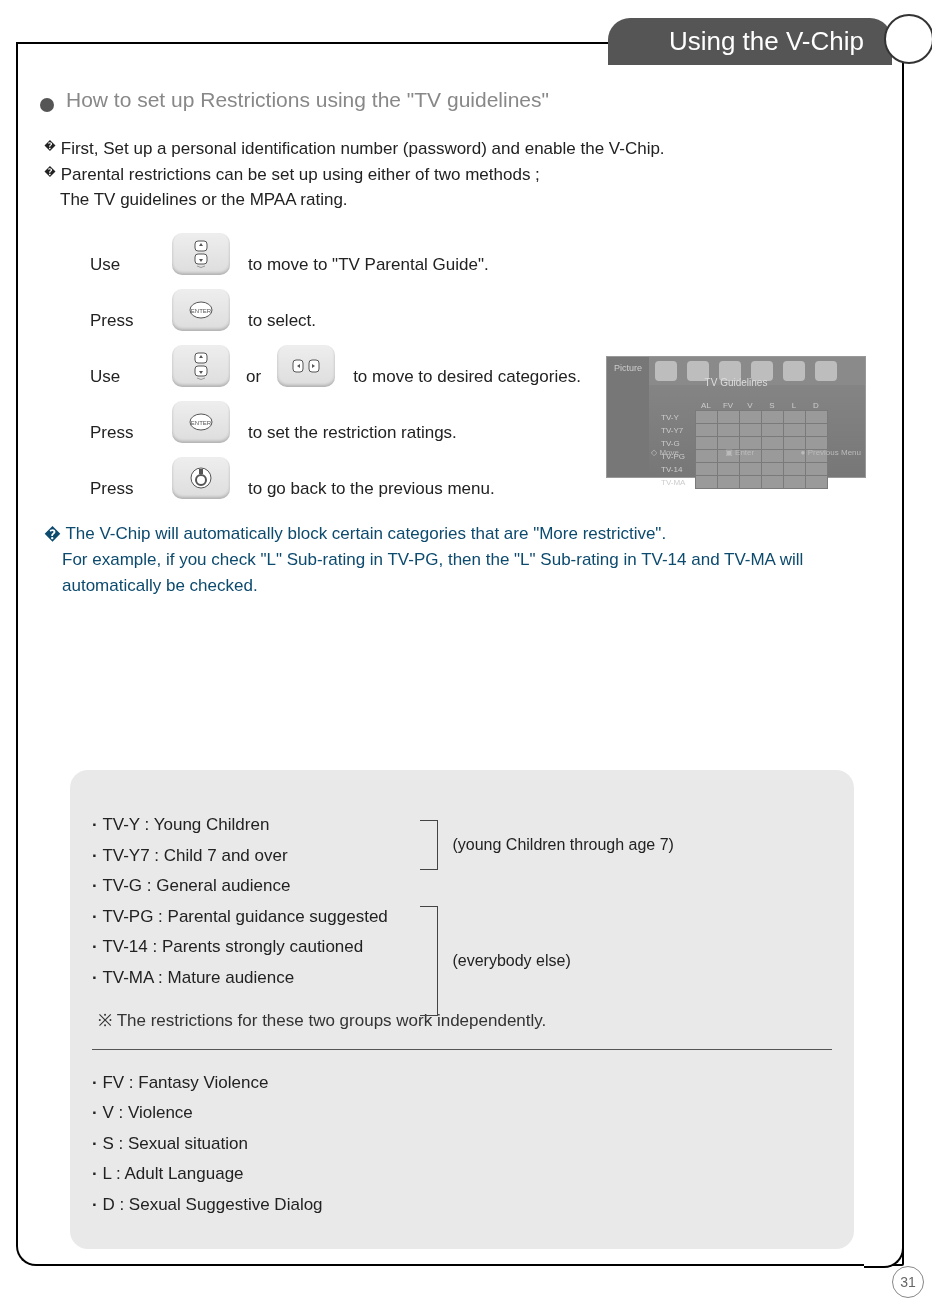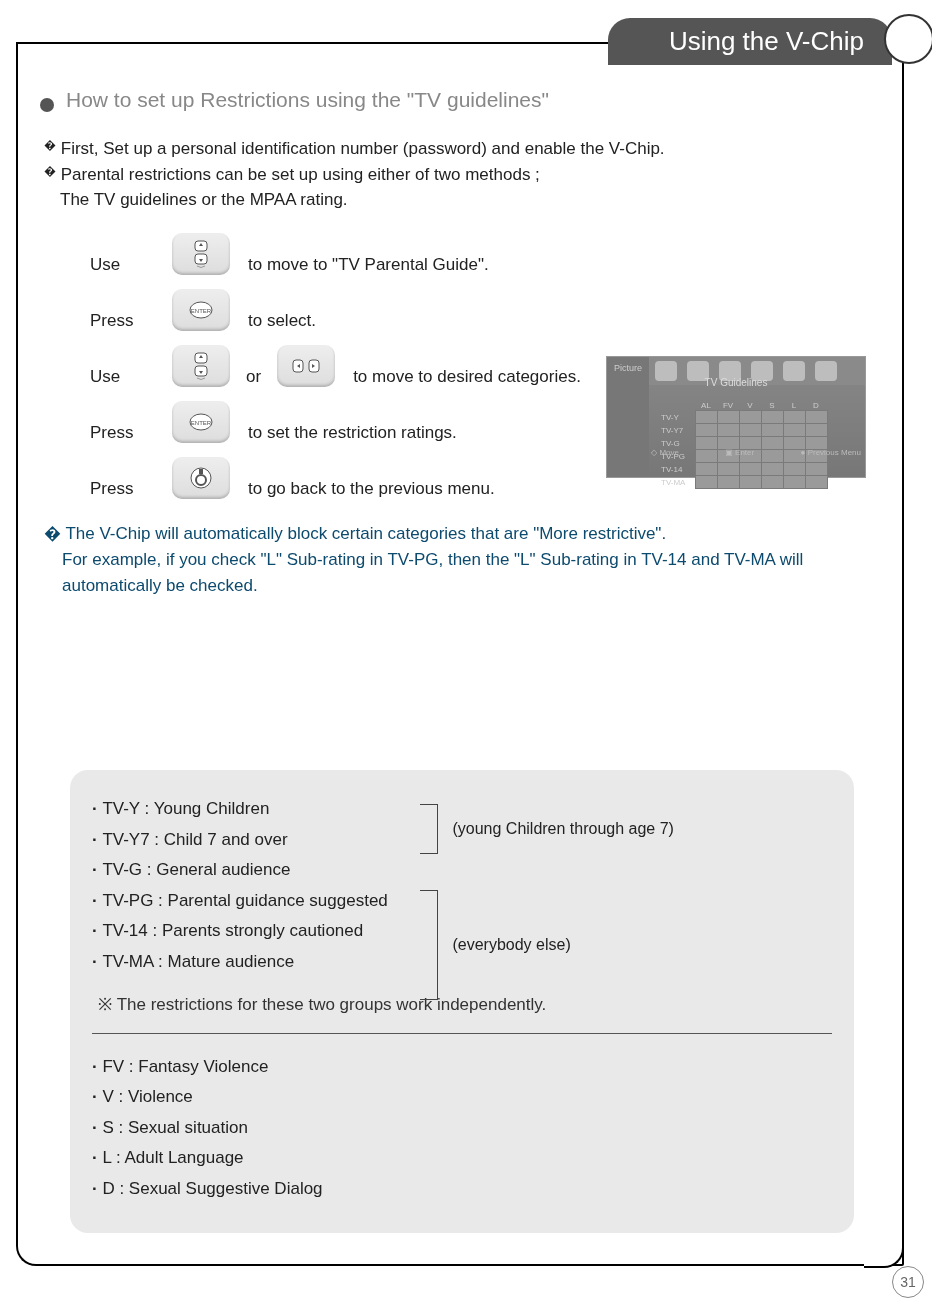--- a/index.html
+++ b/index.html
@@ -189,21 +189,21 @@
     color: #0c4a6e;
     line-height: 1.55;
   }
   .info-card {
     position: absolute;
     left: 30px;
     right: 30px;
     top: 700px;
     background: #e9e9e9;
     border-radius: 18px;
-    padding: 24px 22px 28px 22px;
+    padding: 40px 22px 28px 22px;
   }
   .def-list {
     font-size: 17px;
     color: #222;
     line-height: 1.8;
     list-style: none;
     position: relative;
   }
   .def-list li::before {
     content: "· ";

